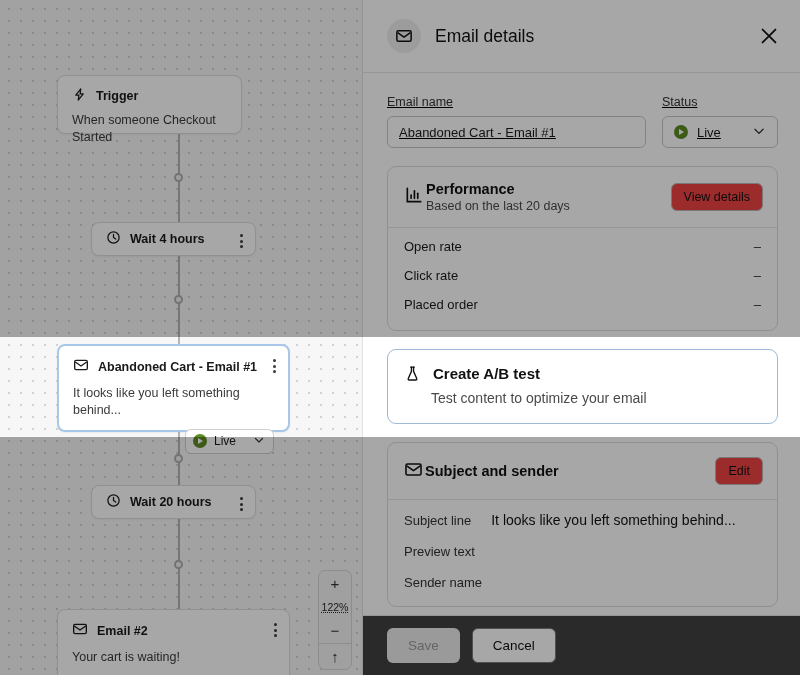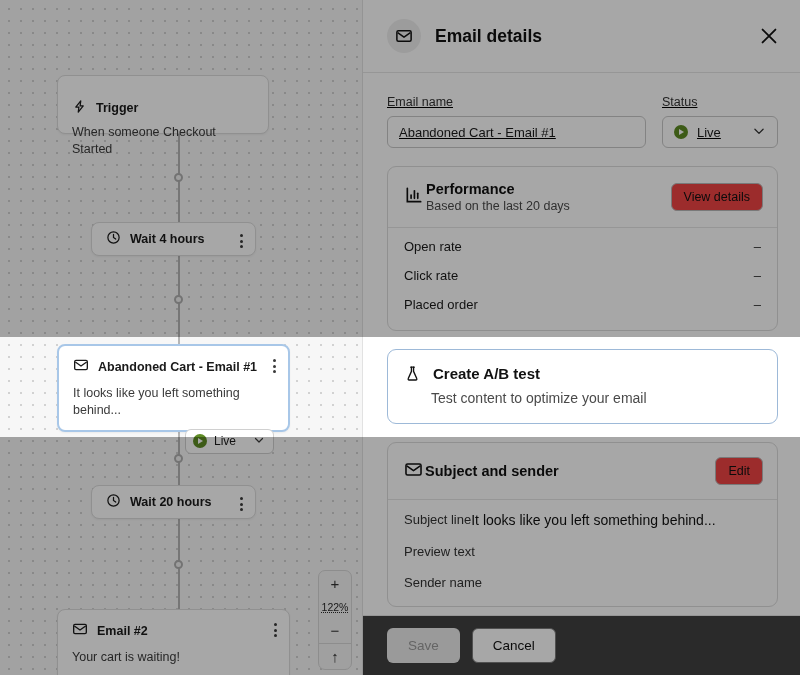--- a/index.html
+++ b/index.html
@@ -43,21 +43,21 @@
     font-size: 12.5px; color: #3a3a3a; line-height: 1.35;
   }
   .kebab {
     position: absolute; right: 12px; top: 13px;
     display: flex; flex-direction: column; gap: 2.5px; align-items: center;
     cursor: pointer;
   }
   .kebab i { width: 3px; height: 3px; border-radius: 50%; background: #3a3a3a; display: block; }
 
   
-  #node-trigger { left: 57px; top: 75px; width: 212px; height: 59px; padding: 23px 14px; }
+  #node-trigger { left: 57px; top: 75px; width: 185px; height: 59px; padding: 11px 14px; }
   #node-trigger .node-title { margin-bottom: 7px; }
 
   
   .node-wait { height: 34px; display: flex; align-items: center; padding: 0 14px; }
   #node-wait-1 { left: 91px; top: 222px; width: 165px; }
   #node-wait-2 { left: 91px; top: 485px; width: 165px; }
   .node-wait .node-title { font-size: 12.5px; }
   .node-wait .kebab { top: 11px; }
 
   
@@ -110,21 +110,21 @@
     display: flex; flex-direction: column;
   }
   .panel-header {
     height: 73px; flex: none; display: flex; align-items: center;
     padding: 0 20px 0 24px; border-bottom: 1px solid #e6e6e6;
   }
   .hdr-icon {
     width: 34px; height: 34px; border-radius: 50%; background: #efefef;
     display: flex; align-items: center; justify-content: center; flex: none;
   }
-  .hdr-title { font-size: 17.5px; font-weight: bold; color: #111; margin-left: 14px; }
+  .hdr-title { font-size: 17.5px; font-weight: normal; color: #111; margin-left: 14px; }
   .hdr-close { margin-left: auto; cursor: pointer; display:flex; }
 
   .panel-body { flex: 1; overflow: hidden; padding: 22px 22px 0 24px; }
 
   .field-row { display: flex; gap: 16px; text-decoration: underline; }
   .field-label { font-size: 12.5px; color: #333; margin-bottom: 7px; display:block; }
   .input-box {
     border: 1px solid #c9c9c9; border-radius: 6px; background: #fff;
     height: 32px; display: flex; align-items: center; padding: 0 11px;
     font-size: 13px; color: #1a1a1a;
@@ -158,21 +158,21 @@
 
   #ab-card {
     border: 1px solid #9db9d8; border-radius: 9px; background: #fff;
     margin-top: 18px; padding: 15px 16px 17px; cursor: pointer;
   }
   #ab-card .ab-row { display: flex; align-items: flex-start; gap: 12px; }
   #ab-title { font-size: 15px; font-weight: bold; color: #111; }
   #ab-sub { font-size: 14px; color: #4a4a4a; margin-top: 4px; margin-left: 27px; }
 
   .kv { padding: 12px 16px 0; }
-  .kv-row { display: flex; align-items: flex-start; font-size: 13px; margin-bottom: 16px; }
+  .kv-row { display: flex; align-items: center; font-size: 13px; margin-bottom: 16px; gap: 20px; }
   .kv-key { color: #333; flex: none; }
   .kv-val { color: #111; font-size: 14px; }
 
   .panel-footer {
     flex: none; height: 60px; border-top: 1px solid #e6e6e6;
     display: flex; align-items: center; gap: 12px; padding: 0 24px;
     background: #404040;
   }
   .btn {
     border-radius: 6px; font-size: 13.5px; padding: 9px 20px;

